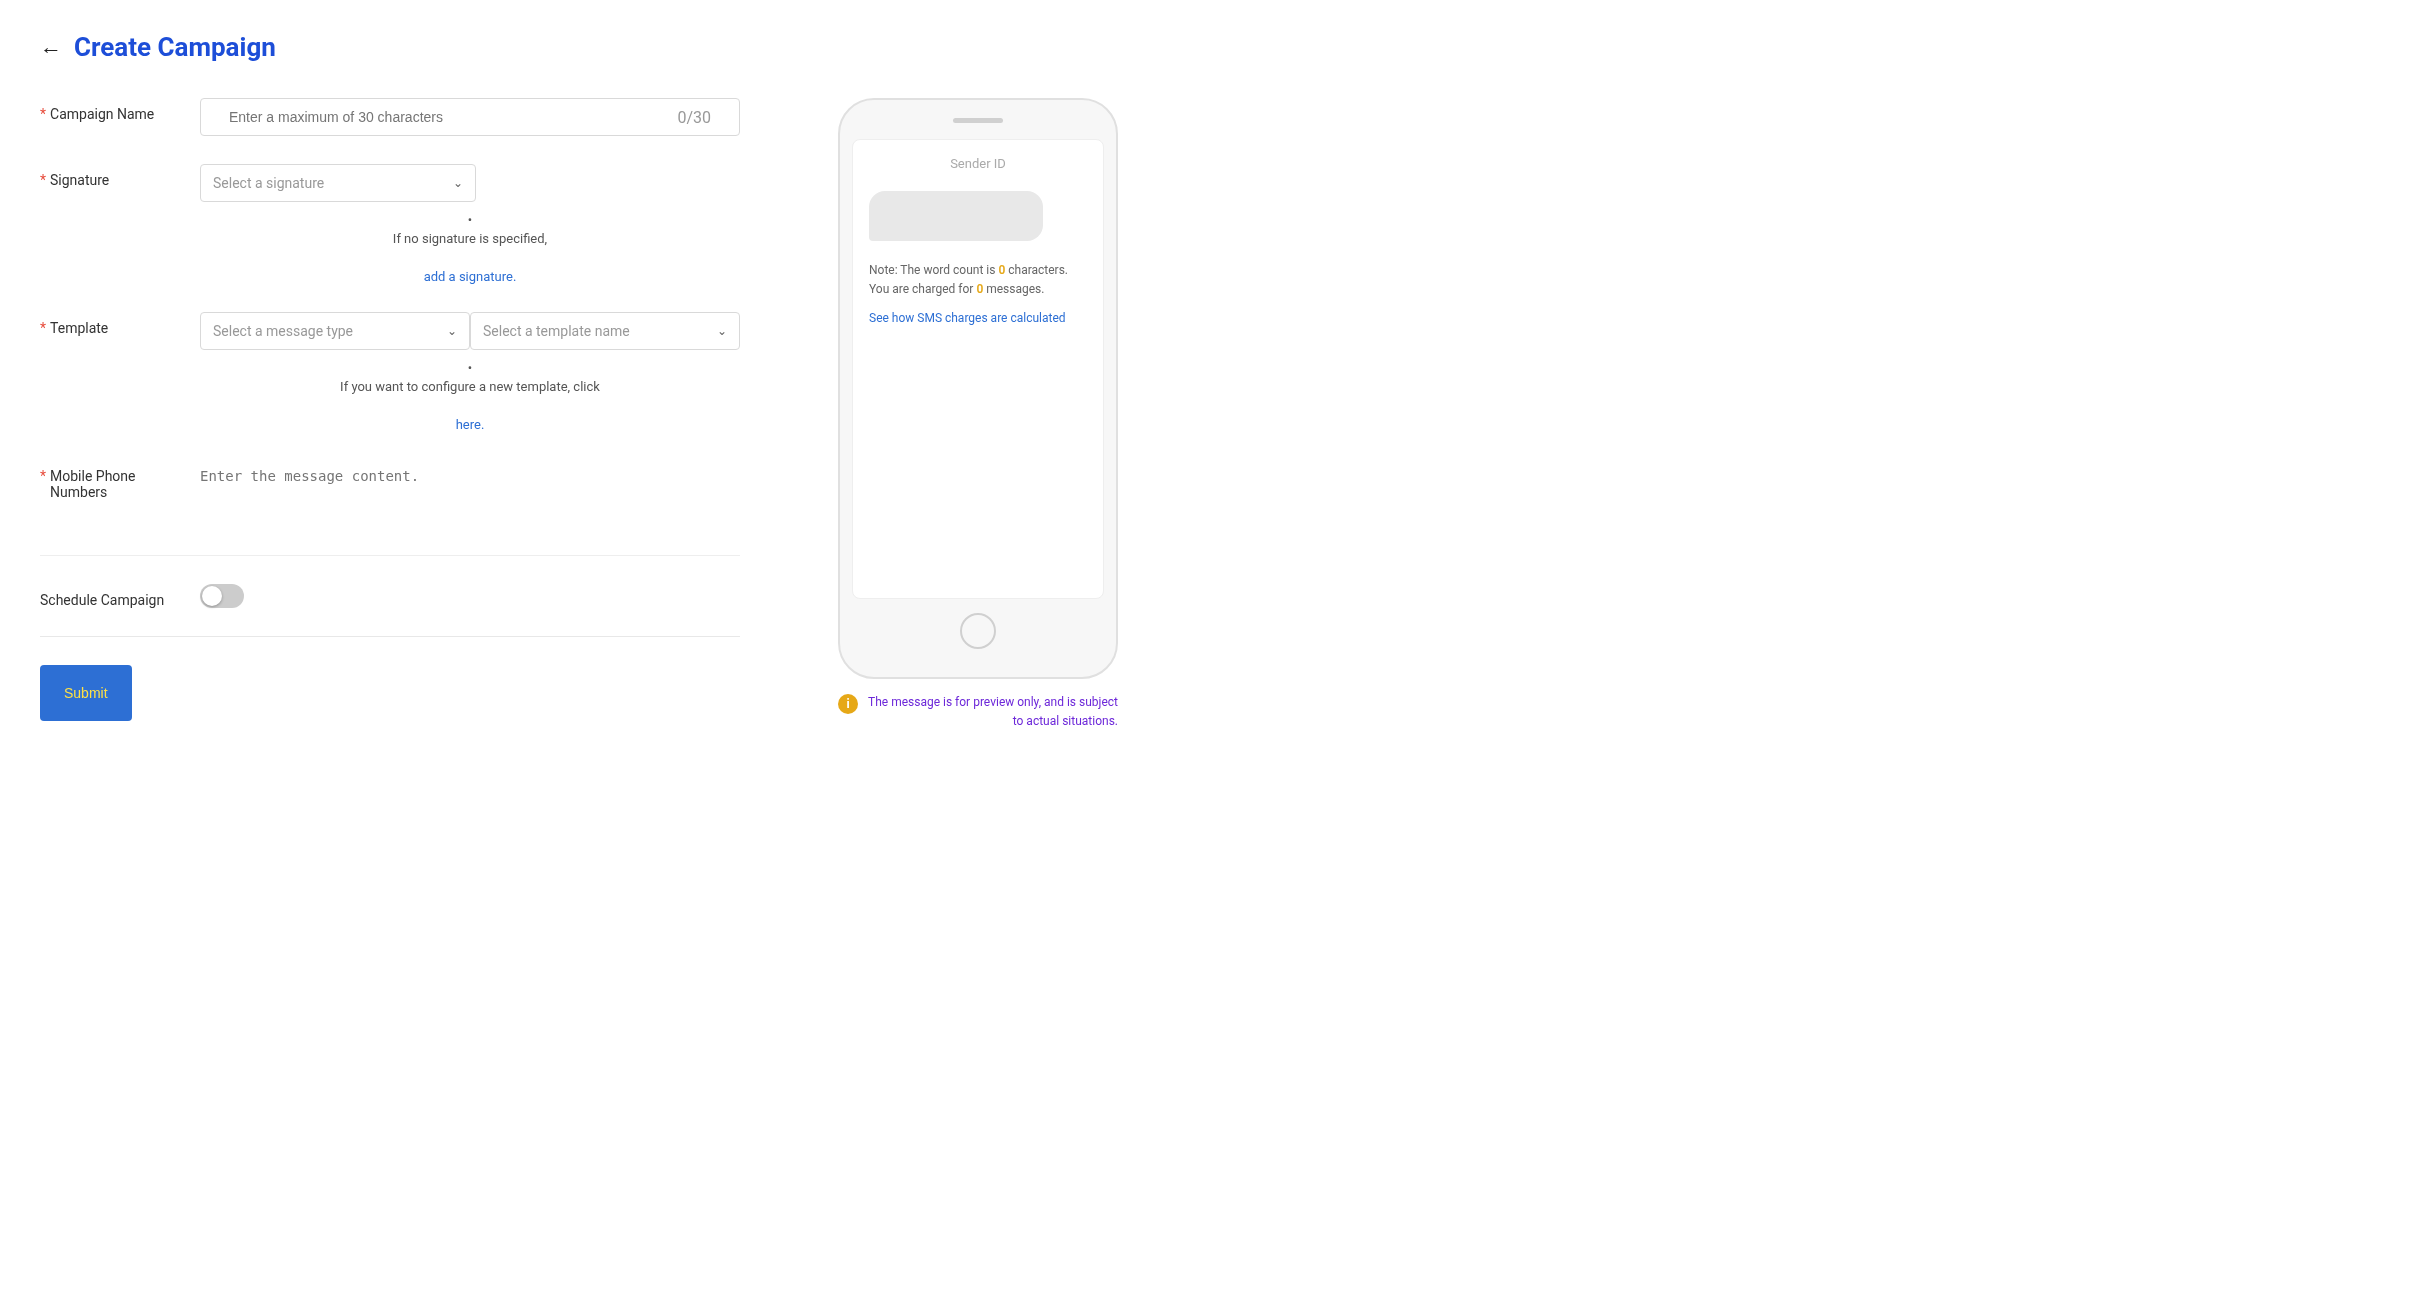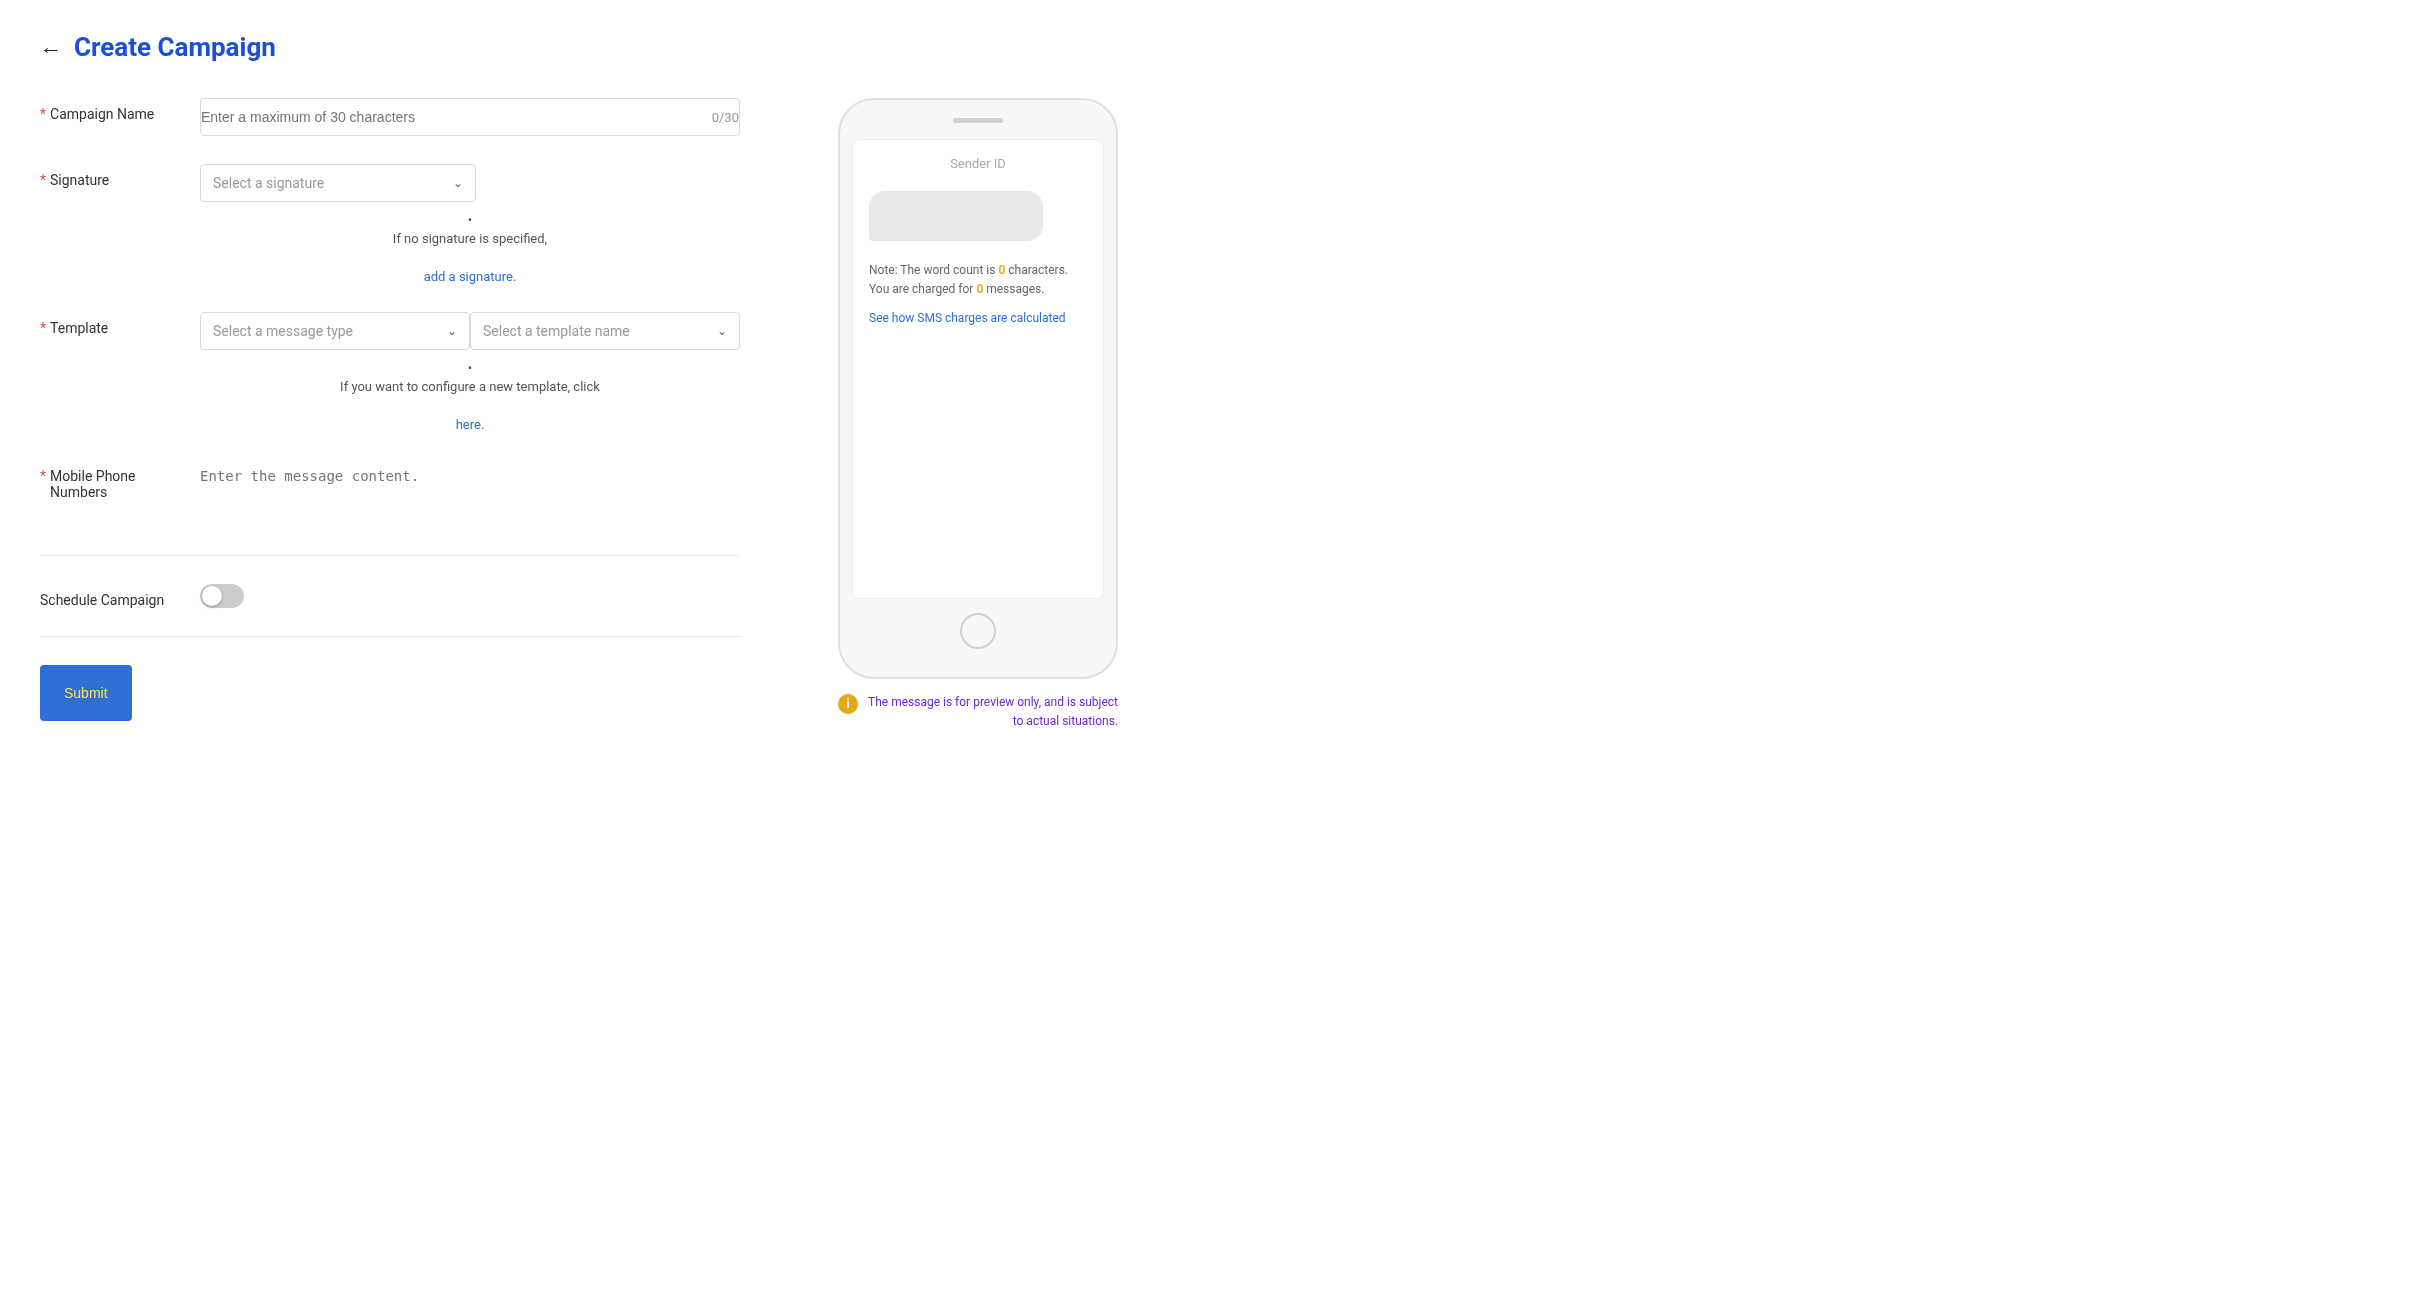--- a/index.html
+++ b/index.html
@@ -56,40 +56,40 @@
       font-size: 14px;
     }
     .form-control-area {
       flex: 1;
     }
     .text-input {
       width: 100%;
       height: 38px;
       border: 1px solid #d9d9d9;
       border-radius: 4px;
-      padding: 0 0;
+      padding: 0 28px;
       font-size: 14px;
       color: #999;
       outline: none;
       display: flex;
       align-items: center;
       justify-content: space-between;
       background: #fff;
     }
     .text-input input {
       border: none;
       outline: none;
       width: 100%;
       font-size: 14px;
       color: #999;
       background: transparent;
     }
     .char-count {
       color: #999;
-      font-size: 13px;
+      font-size: 16px;
       white-space: nowrap;
     }
     .select-dropdown {
       display: flex;
       align-items: center;
       justify-content: space-between;
       height: 38px;
       border: 1px solid #d9d9d9;
       border-radius: 4px;
       padding: 0 12px;

